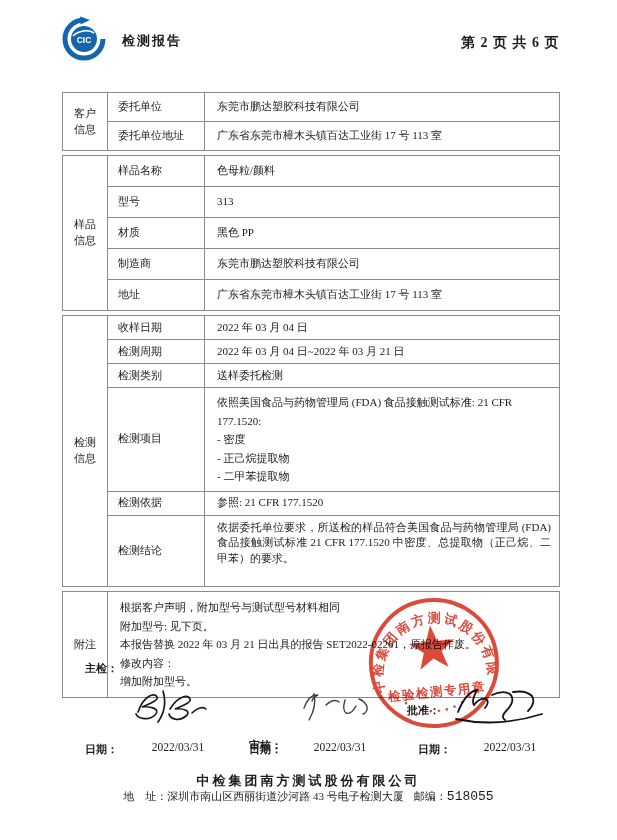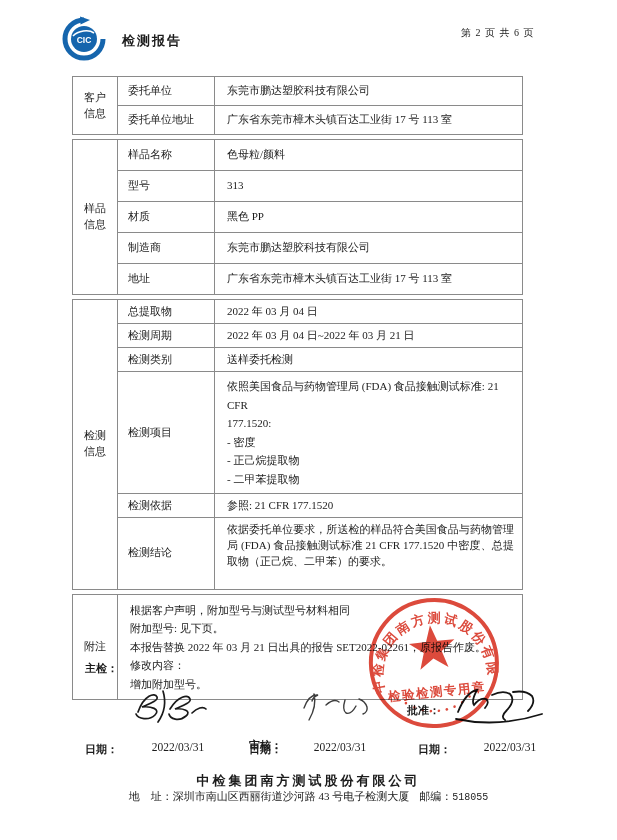--- a/index.html
+++ b/index.html
@@ -4,24 +4,24 @@
 <style>
   html,body{margin:0;padding:0;background:#fff;}
   .page{position:relative;width:617px;height:840px;background:#ffffff;overflow:hidden;
         font-family:"Liberation Serif","DejaVu Serif",serif;color:#1c1c1c;}
 
   
   .hdr-item{position:absolute;white-space:nowrap;}
   .logo{left:60px;top:16px;}
   .rpt-title{left:122px;top:32px;font-size:13px;font-weight:bold;letter-spacing:2px;}
   .rpt-no{left:213px;top:34px;font-size:11.5px;font-weight:bold;}
-  .pg-info{left:461px;top:26px;font-size:10px;font-weight:normal;letter-spacing:1px;}
-
-  
-  .tables{position:absolute;left:62px;top:76px;width:451px;margin-left:10px;}
+  .pg-info{left:461px;top:34px;font-size:14px;font-weight:bold;letter-spacing:1px;}
+
+  
+  .tables{position:absolute;left:62px;top:92px;width:498px;}
   table.sect{border-collapse:collapse;width:100%;table-layout:fixed;margin-bottom:4px;}
   table.sect td{border:1px solid #8a8a8a;font-size:11px;vertical-align:middle;
                 line-height:1.45;color:#1c1c1c;}
   col.c1{width:45px;} col.c2{width:97px;} col.c3{width:auto;}
   td.g{text-align:center;line-height:21px;}
   td.l{padding:2px 4px 2px 10px;}
   td.v{padding:2px 8px 2px 12px;}
   tr.h29{height:29px;} tr.h31{height:31px;} tr.h24{height:24px;}
   td.multi{padding-top:5px;padding-bottom:5px;}
   td.multi .ln{line-height:18.5px;}
@@ -36,21 +36,21 @@
 
   
   .seal{position:absolute;left:362px;top:590px;mix-blend-mode:multiply;opacity:.92;
         transform:rotate(-6deg);}
 
   
   .footer{position:absolute;left:0;top:772px;width:617px;text-align:center;}
   .f-company{font-size:13px;font-weight:bold;letter-spacing:3px;line-height:17px;}
   .f-line{font-size:11px;line-height:15.5px;white-space:nowrap;}
   .f-line .sp{display:inline-block;width:10px;}
-  .mono{font-family:"Liberation Mono","DejaVu Sans Mono",monospace;font-size:10px;}
+  .mono{font-family:"Liberation Mono","DejaVu Sans Mono",monospace;font-size:13px;}
   a.weblink{color:#0000cd;text-decoration:underline;}
 </style>
 </head>
 <body>
 
 <div class="page">
 
   <div class="hdr-item logo">
     <svg width="48" height="46" viewBox="0 0 48 46">
       <path d="M24 4 A 19 19 0 1 0 43 23" fill="none" stroke="#1565ad" stroke-width="5"></path>
@@ -126,21 +126,21 @@
           <col class="c1">
           <col class="c2">
           <col class="c3">
         </colgroup>
       <tbody>
           <tr class="h24">
         <td class="g" rowspan="6">
           <div>检测</div>
           <div>信息</div>
         </td>
-        <td class="l">总提取物</td>
+        <td class="l">收样日期</td>
         <td class="v">2022 年 03 月 04 日</td>
       </tr>
       <tr class="h24">
         <td class="l">检测周期</td>
         <td class="v">2022 年 03 月 04 日~2022 年 03 月 21 日</td>
       </tr>
       <tr class="h24">
         <td class="l">检测类别</td>
         <td class="v">送样委托检测</td>
       </tr>

